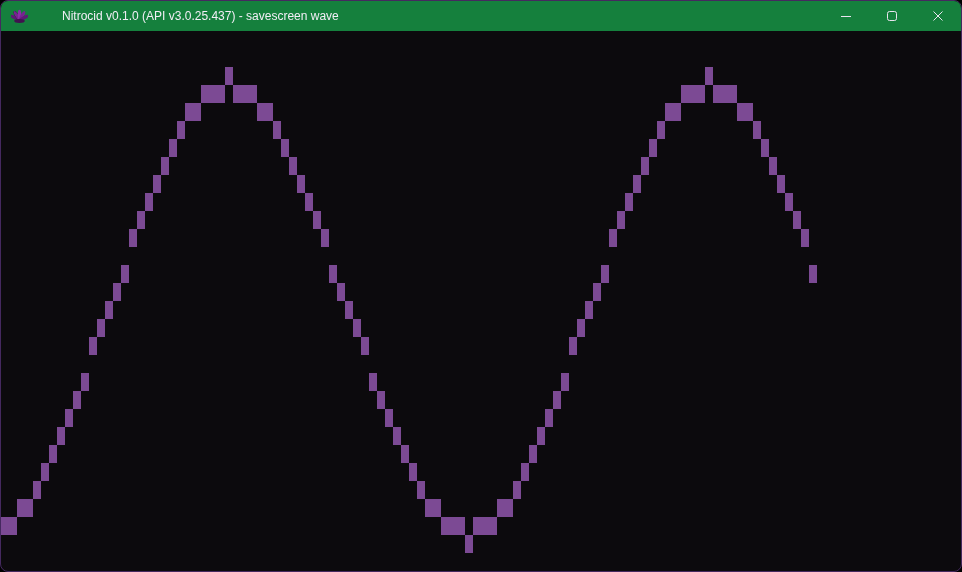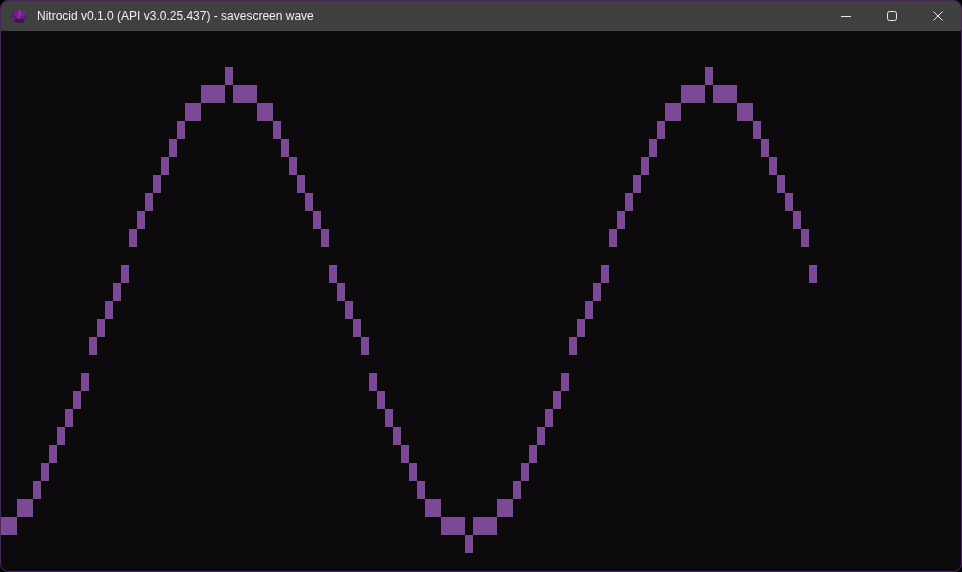--- a/index.html
+++ b/index.html
@@ -38,21 +38,21 @@
     position: absolute; left: 0; top: 30px; right: 0; bottom: 0;
     background: transparent;
   }
   .wave-cell { position: absolute; }
 </style>
 </head>
 <body>
 
 <div class="window" style="background: rgb(12, 10, 13); border-color: rgb(69, 41, 95);">
 
-  <div class="titlebar" style="background: #404040;">
+  <div class="titlebar" style="background: #15803d; gap: 25px;">
     <svg class="titlebar-icon" viewBox="0 0 20 20">
       <ellipse cx="10" cy="8" rx="2" ry="6" transform="rotate(-64 10 14)" fill="#5d1b75"></ellipse>
       <ellipse cx="10" cy="8" rx="2" ry="6" transform="rotate(-32 10 14)" fill="#76249减0"></ellipse>
       <ellipse cx="10" cy="8" rx="2" ry="6" transform="rotate(-32 10 14)" fill="#762490"></ellipse>
       <ellipse cx="10" cy="8" rx="2" ry="6" fill="#8b2da8"></ellipse>
       <ellipse cx="10" cy="8" rx="2" ry="6" transform="rotate(32 10 14)" fill="#762490"></ellipse>
       <ellipse cx="10" cy="8" rx="2" ry="6" transform="rotate(64 10 14)" fill="#5d1b75"></ellipse>
       <ellipse cx="10" cy="15.2" rx="6.2" ry="2.3" fill="#41114f"></ellipse>
     </svg>
     <div class="titlebar-title" style="color: rgb(242, 238, 246);">Nitrocid v0.1.0 (API v3.0.25.437) - savescreen wave</div>

